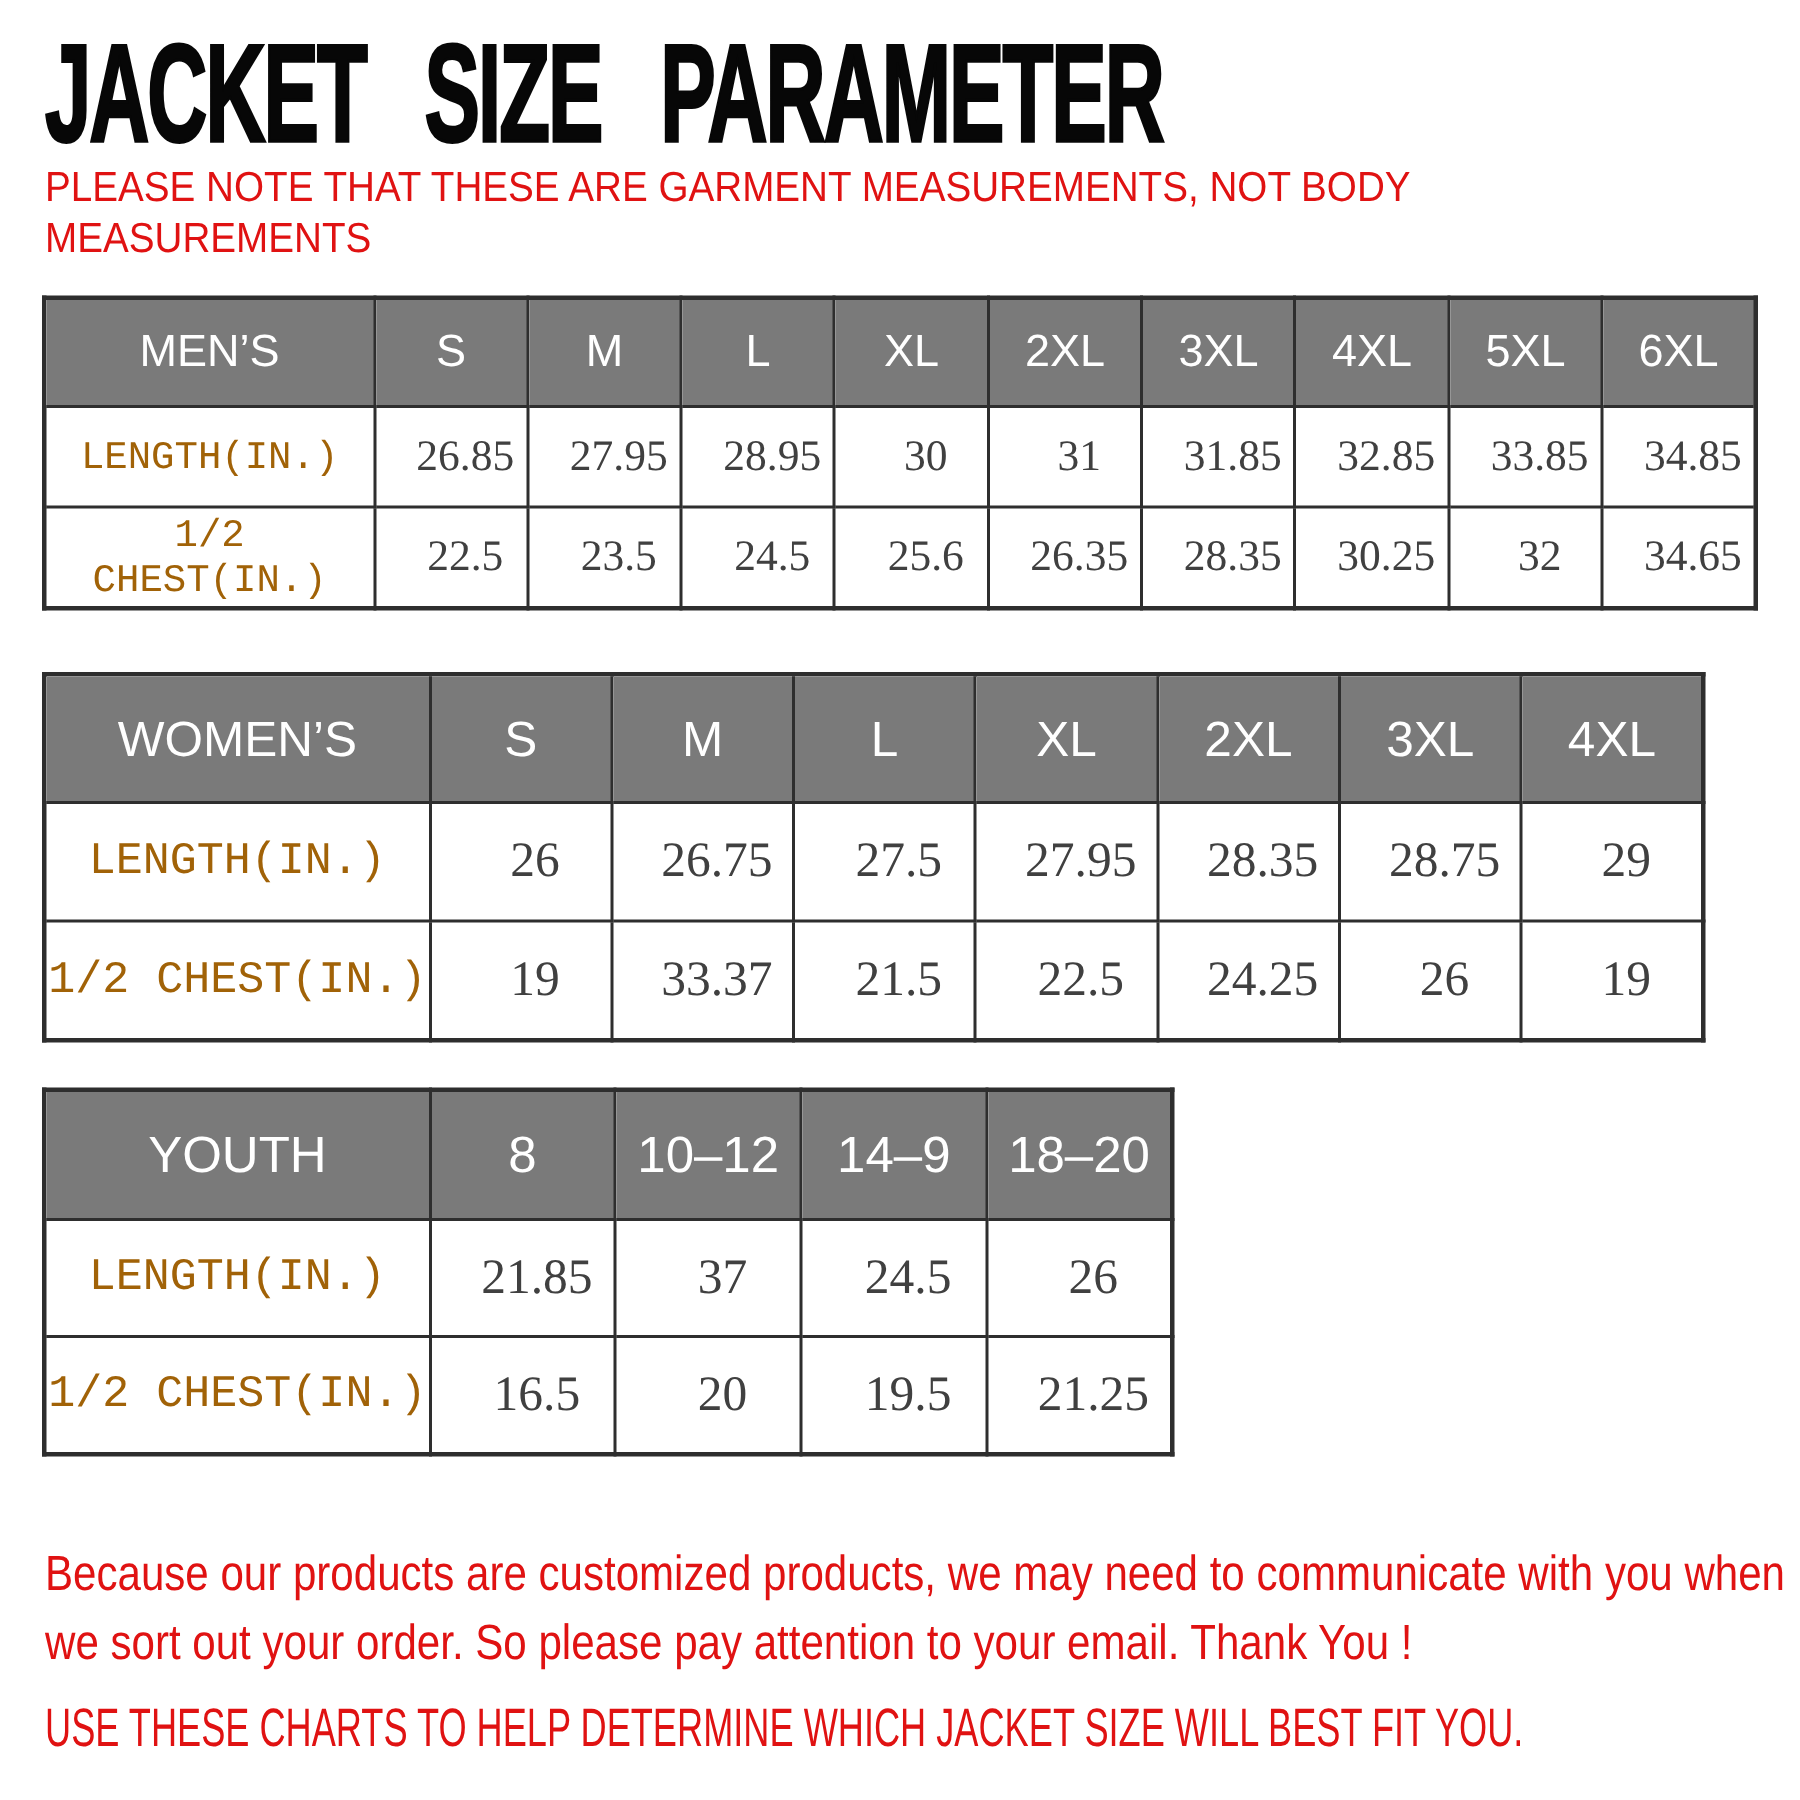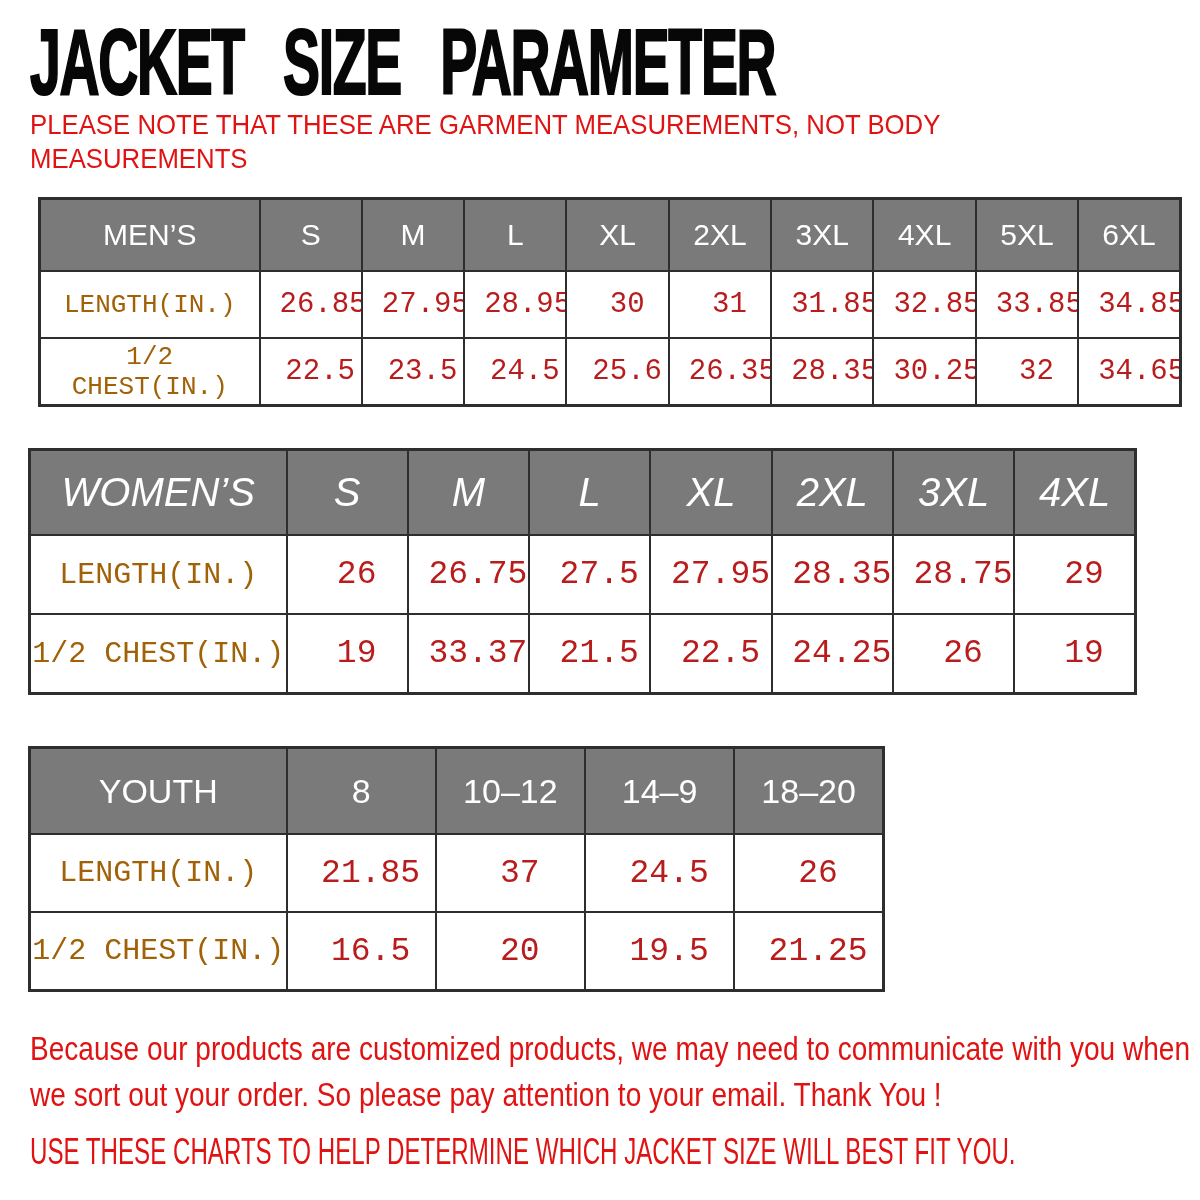--- a/index.html
+++ b/index.html
@@ -25,37 +25,37 @@
   table{
     position:absolute;border-collapse:collapse;table-layout:fixed;
     background:#fff;border:3px solid #2e2e2e;
   }
   th,td{
     border:2px solid #2e2e2e;text-align:center;vertical-align:middle;padding:0;
     overflow:hidden;
   }
   th{background:#7a7a7a;color:#ffffff;font-weight:400;}
   td.row-label{font-family:Liberation Mono, monospace;color:#a16207;margin-top:11px;}
-  td.num{font-family:Liberation Mono, monospace;color:#b91c1c;padding-left:19px;}
-
-  .mens{left:38px;top:197px;width:1144px;border-radius:13px;}
+  td.num{font-family:Liberation Serif, serif;color:#404040;padding-left:19px;}
+
+  .mens{left:28px;top:197px;width:1144px;border-radius:13px;}
   .mens th{height:70px;font-size:30px;}
   .mens td{height:65px;}
   .mens td.row-label{font-size:26px;}
   .mens td.num{font-size:29px;}
   .mens col.c0{width:220px;}
 
   .womens{left:28px;top:448px;width:1109px;}
-  .womens th{height:83px;font-size:40px;font-style:italic;}
+  .womens th{height:83px;font-size:33px;}
   .womens td{height:77px;}
   .womens td.row-label{font-size:30px;}
   .womens td.num{font-size:33px;}
   .womens col.c0{width:257px;}
 
-  .youth{left:28px;top:746px;width:857px;}
+  .youth{left:28px;top:725px;width:755px;}
   .youth th{height:84px;font-size:34px;}
   .youth td{height:76px;}
   .youth td.row-label{font-size:30px;}
   .youth td.num{font-size:33px;border-radius:19px;}
   .youth col.c0{width:257px;}
 
   
   .footer1{
     position:absolute;left:30px;top:1026px;width:1365px;
     font-size:33px;line-height:1.4;color:#e01212;

